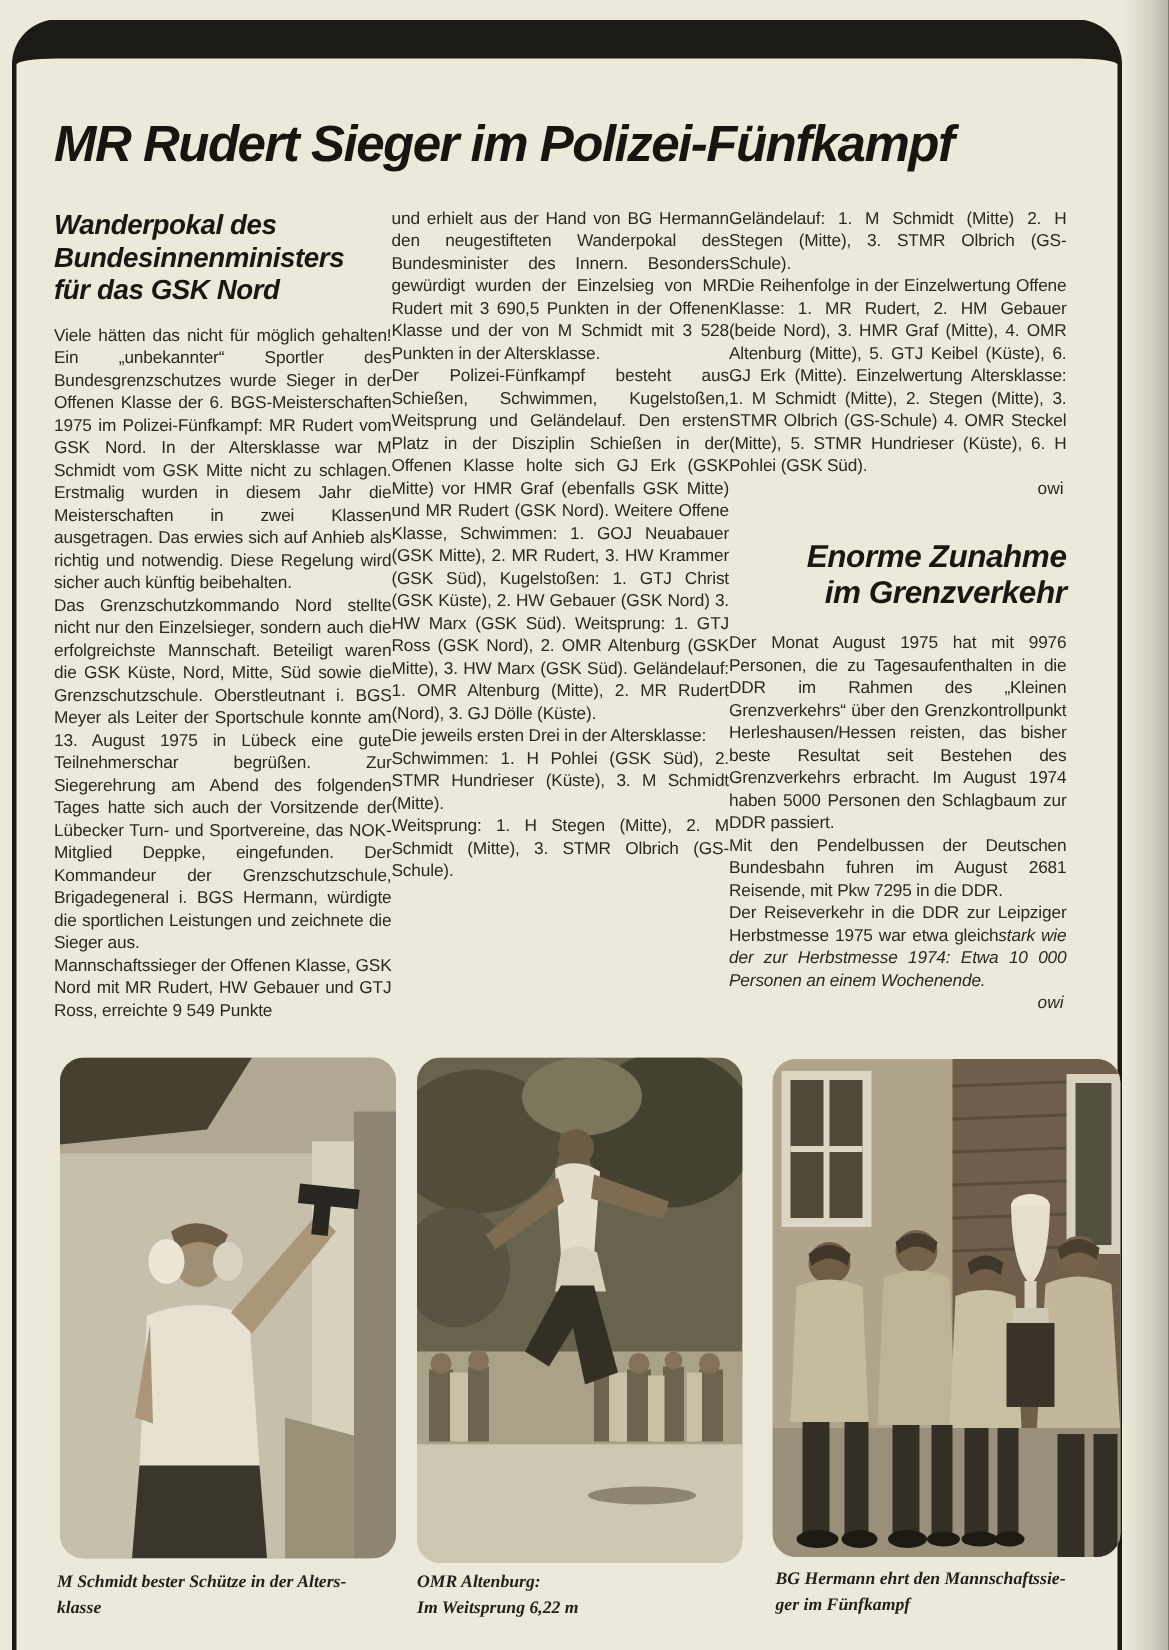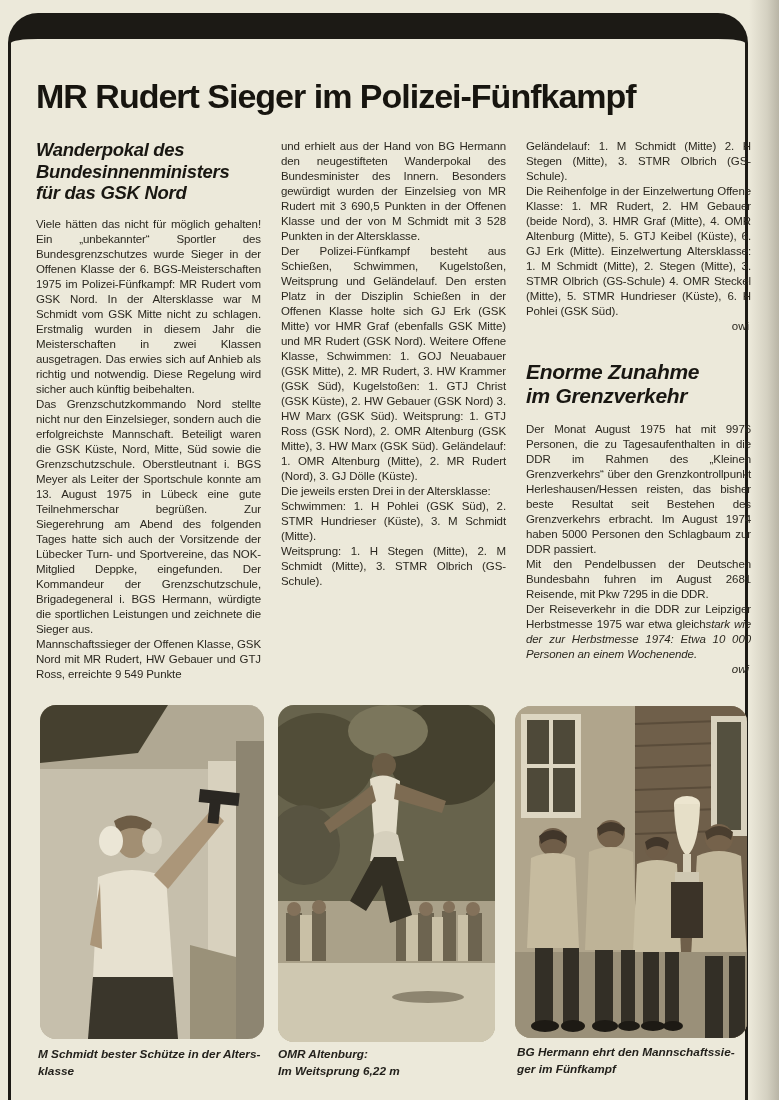--- a/index.html
+++ b/index.html
@@ -17,35 +17,35 @@
   .frame{
     position:absolute;left:8px;top:13px;width:740px;height:1087px;
     box-sizing:border-box;
     border-top:26px solid #1c1a15;
     border-left:3px solid #1c1a15;
     border-right:3px solid #1c1a15;
     border-radius:30px 30px 0 0;
   }
   .headline{
     position:absolute;left:36px;top:78px;width:714px;margin:0;
-    font-size:34px;line-height:1.08;font-weight:700;
+    font-size:34px;line-height:1.08;font-weight:700;font-style:italic;
     letter-spacing:-1px;color:#17150f;white-space:nowrap;
   }
   .columns{
     position:absolute;left:36px;top:139px;width:707px;
-    display:flex;gap:20px;align-items:flex-start;
+    display:flex;gap:0;align-items:flex-start;
   }
   .col{flex:0 0 225px;width:225px;}
   .subhead{
     margin:0 0 13px 0;font-size:18.5px;line-height:21.5px;
     font-weight:700;font-style:italic;letter-spacing:-.3px;color:#191712;
   }
   .subhead2{
     margin:26px 0 14px 0;font-size:21px;line-height:24px;
-    font-weight:700;font-style:italic;letter-spacing:-.3px;color:#191712;
+    font-weight:700;font-style:italic;letter-spacing:-.3px;color:#191712;text-align:right;
   }
   .body p{
     margin:0;font-size:11.5px;line-height:15px;letter-spacing:-.1px;
     text-align:justify;color:#2b2820;
   }
   .byline{
     font-size:11.5px;line-height:15px;text-align:right;color:#2b2820;
     margin:0 2px 0 0;
   }
   .byline.it{font-style:italic;}
@@ -53,21 +53,21 @@
   .photo{
     position:absolute;margin:0;border-radius:16px;overflow:hidden;
     background:#b9b19c;
   }
   .photo svg{display:block;}
   #photo1{left:40px;top:705px;width:224px;height:334px;}
   #photo2{left:278px;top:705px;width:217px;height:337px;}
   #photo3{left:515px;top:706px;width:232px;height:332px;}
   .caption{
     position:absolute;font-size:11.8px;line-height:17px;
-    font-weight:700;font-style:italic;color:#23211c;white-space:nowrap;
+    font-weight:700;font-style:italic;color:#23211c;white-space:nowrap;font-family:Liberation Serif, serif;
   }
   #cap1{left:38px;top:1046px;}
   #cap2{left:278px;top:1046px;}
   #cap3{left:517px;top:1044px;}
   .pagenum{
     position:absolute;left:10px;top:1062px;font-size:8px;color:#4a473c;margin-top:43px;
   }
 </style>
 </head>
 <body>

